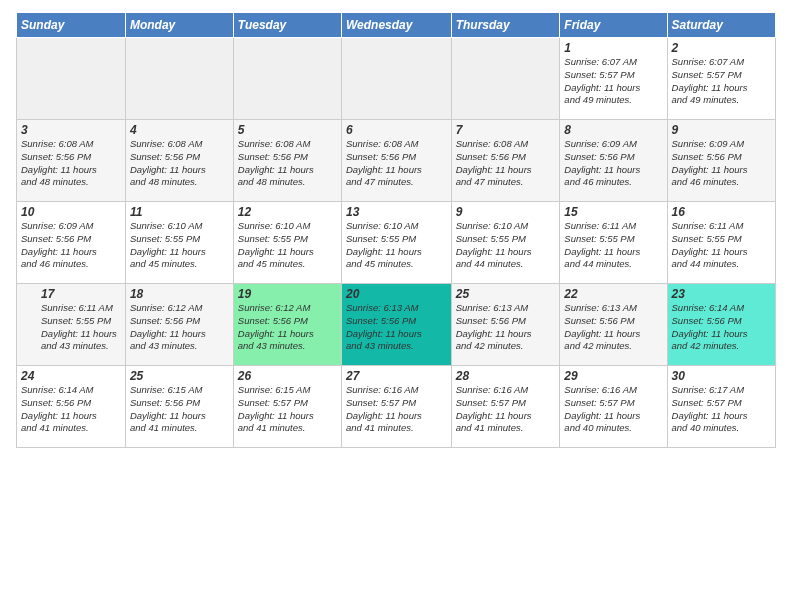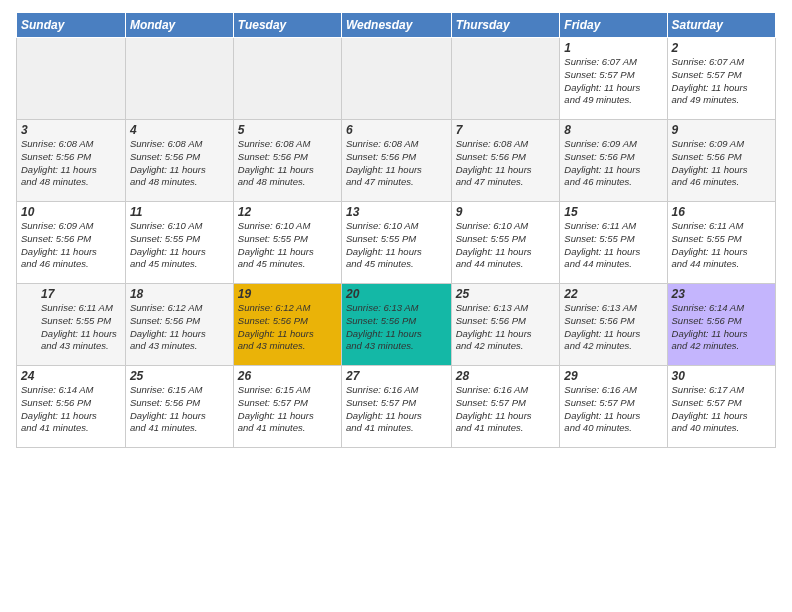--- a/index.html
+++ b/index.html
@@ -243,21 +243,21 @@
 Daylight: 11 hours
 and 43 minutes.</div>
           </td>
           <td style="background: rgb(245, 245, 245);">
             <span class="day-num">18</span>
             <div class="day-info" style="white-space: pre-line;">Sunrise: 6:12 AM
 Sunset: 5:56 PM
 Daylight: 11 hours
 and 43 minutes.</div>
           </td>
-          <td style="background: #eab308;">
+          <td style="background: #86efac;">
             <span class="day-num">19</span>
             <div class="day-info" style="white-space: pre-line;">Sunrise: 6:12 AM
 Sunset: 5:56 PM
 Daylight: 11 hours
 and 43 minutes.</div>
           </td>
           <td style="background: #14b8a6;">
             <span class="day-num">20</span>
             <div class="day-info" style="white-space: pre-line;">Sunrise: 6:13 AM
 Sunset: 5:56 PM
@@ -271,21 +271,21 @@
 Daylight: 11 hours
 and 42 minutes.</div>
           </td>
           <td style="background: rgb(245, 245, 245);">
             <span class="day-num">22</span>
             <div class="day-info" style="white-space: pre-line;">Sunrise: 6:13 AM
 Sunset: 5:56 PM
 Daylight: 11 hours
 and 42 minutes.</div>
           </td>
-          <td style="background: #c4b5fd;">
+          <td style="background: #5eead4;">
             <span class="day-num">23</span>
             <div class="day-info" style="white-space: pre-line;">Sunrise: 6:14 AM
 Sunset: 5:56 PM
 Daylight: 11 hours
 and 42 minutes.</div>
           </td>
         </tr>
         <tr>
           <td>
             <span class="day-num">24</span>

